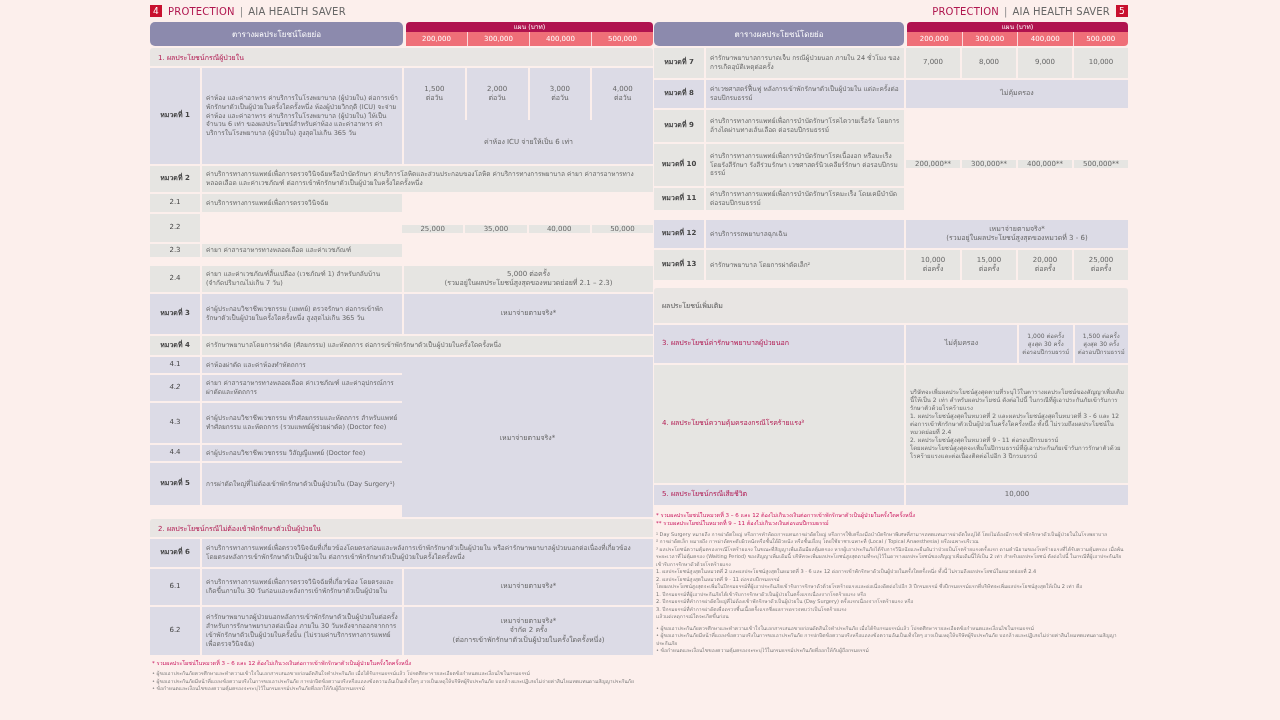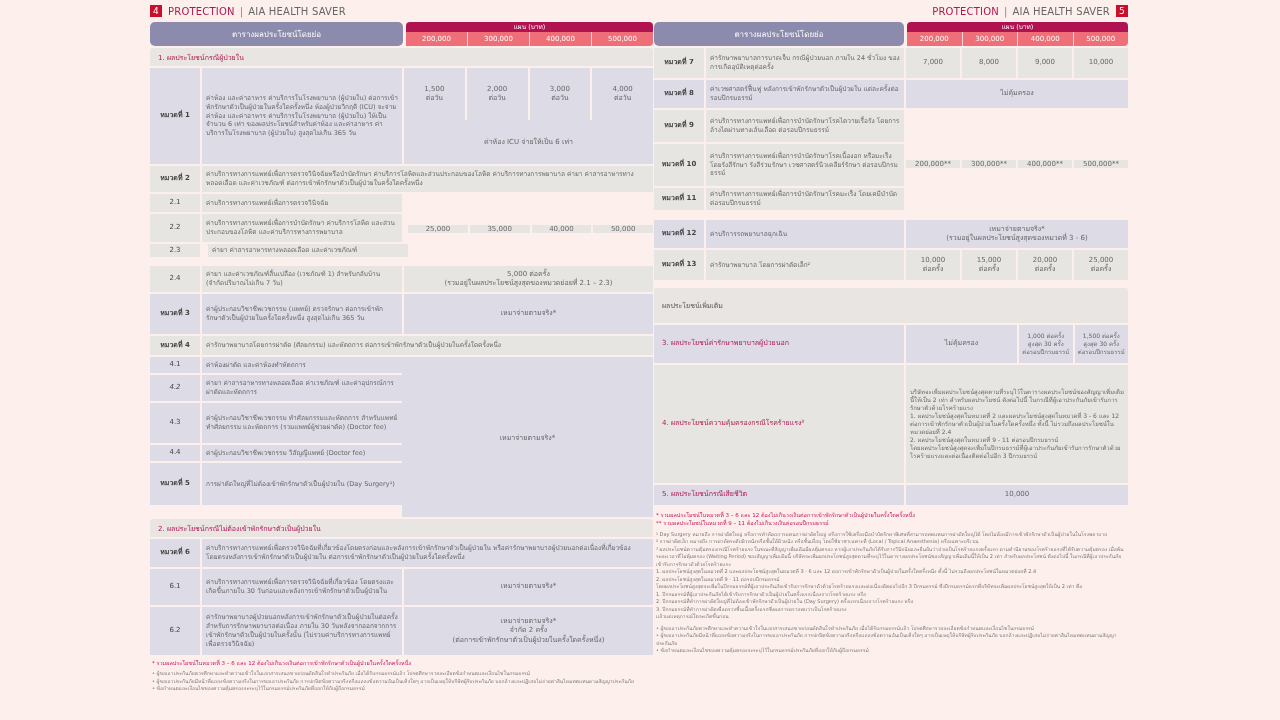--- a/index.html
+++ b/index.html
@@ -99,23 +99,22 @@
     <div class="c-wide">ค่าบริการทางการแพทย์เพื่อการตรวจวินิจฉัยหรือบำบัดรักษา ค่าบริการโลหิตและส่วนประกอบของโลหิต ค่าบริการทางการพยาบาล ค่ายา ค่าสารอาหารทางหลอดเลือด และค่าเวชภัณฑ์ ต่อการเข้าพักรักษาตัวเป็นผู้ป่วยในครั้งใดครั้งหนึ่ง</div>
   </div>
   <div class="group" style="height:70px;">
     <div class="lhs">
       <div class="row grey" style="flex:0 0 18px;">
         <div class="c-cat" style="font-weight:normal;">2.1</div>
         <div class="c-desc">ค่าบริการทางการแพทย์เพื่อการตรวจวินิจฉัย</div>
       </div>
       <div class="row grey" style="flex:0 0 28px;">
         <div class="c-cat" style="font-weight:normal;">2.2</div>
-        <div class="c-desc">ค่าบริการทางการแพทย์เพื่อการบำบัดรักษา ค่าบริการโลหิต และส่วนประกอบของโลหิต และค่าบริการทางการพยาบาล</div>
-      </div>
-      <div class="row grey" style="flex:1;gap:6px;">
+      </div>
+      <div class="row grey" style="flex:1;">
         <div class="c-cat" style="font-weight:normal;">2.3</div>
         <div class="c-desc">ค่ายา ค่าสารอาหารทางหลอดเลือด และค่าเวชภัณฑ์</div>
       </div>
     </div>
     <div class="rhs vals">
       <span>25,000</span>
       <span>35,000</span>
       <span>40,000</span>
       <span>50,000</span>
     </div>

